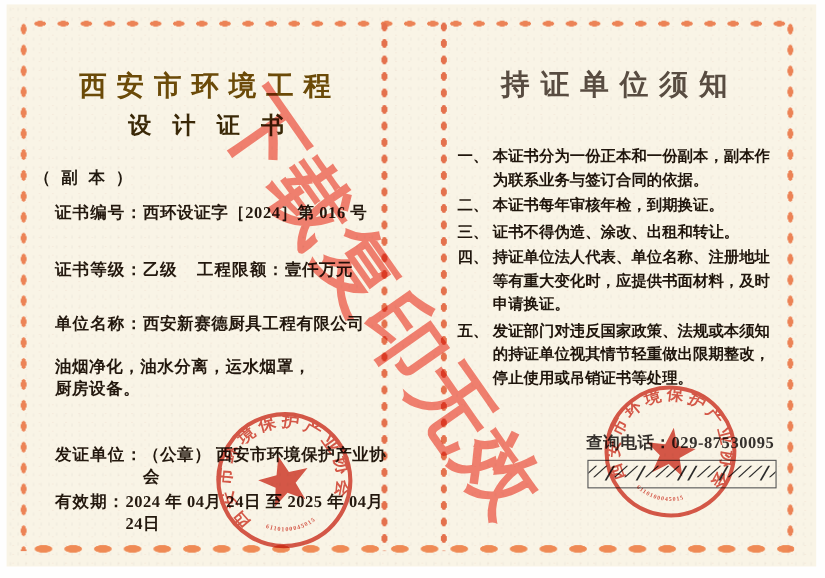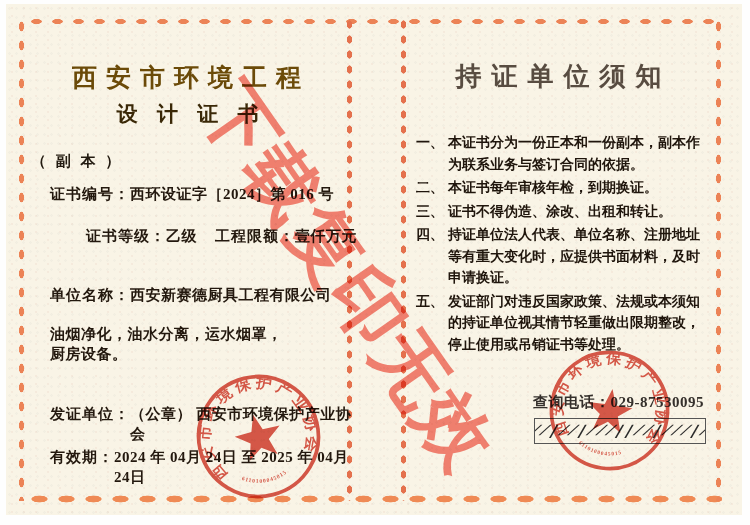--- a/index.html
+++ b/index.html
@@ -72,21 +72,21 @@
 
     <div class="t1">西安市环境工程</div>
     <div class="t2">设 计 证 书</div>
     <div class="t3">（ 副 本 ）</div>
 
     <div class="fld" style="top:180px;">
       <span class="lab">证书编号：</span>
       <span class="val">西环设证字［2024］第 016 号</span>
     </div>
 
-    <div class="fld" style="top:222px;margin-left:36px;">
+    <div class="fld" style="top:232px;">
       <span class="lab">证书等级：</span>
       <span class="val">乙级</span>
       <span class="gap"></span>
       <span class="lab">工程限额：</span>
       <span class="val">壹仟万元</span>
     </div>
 
     <div class="fld" style="top:281px;">
       <span class="lab">单位名称：</span>
       <span class="val">西安新赛德厨具工程有限公司</span>

